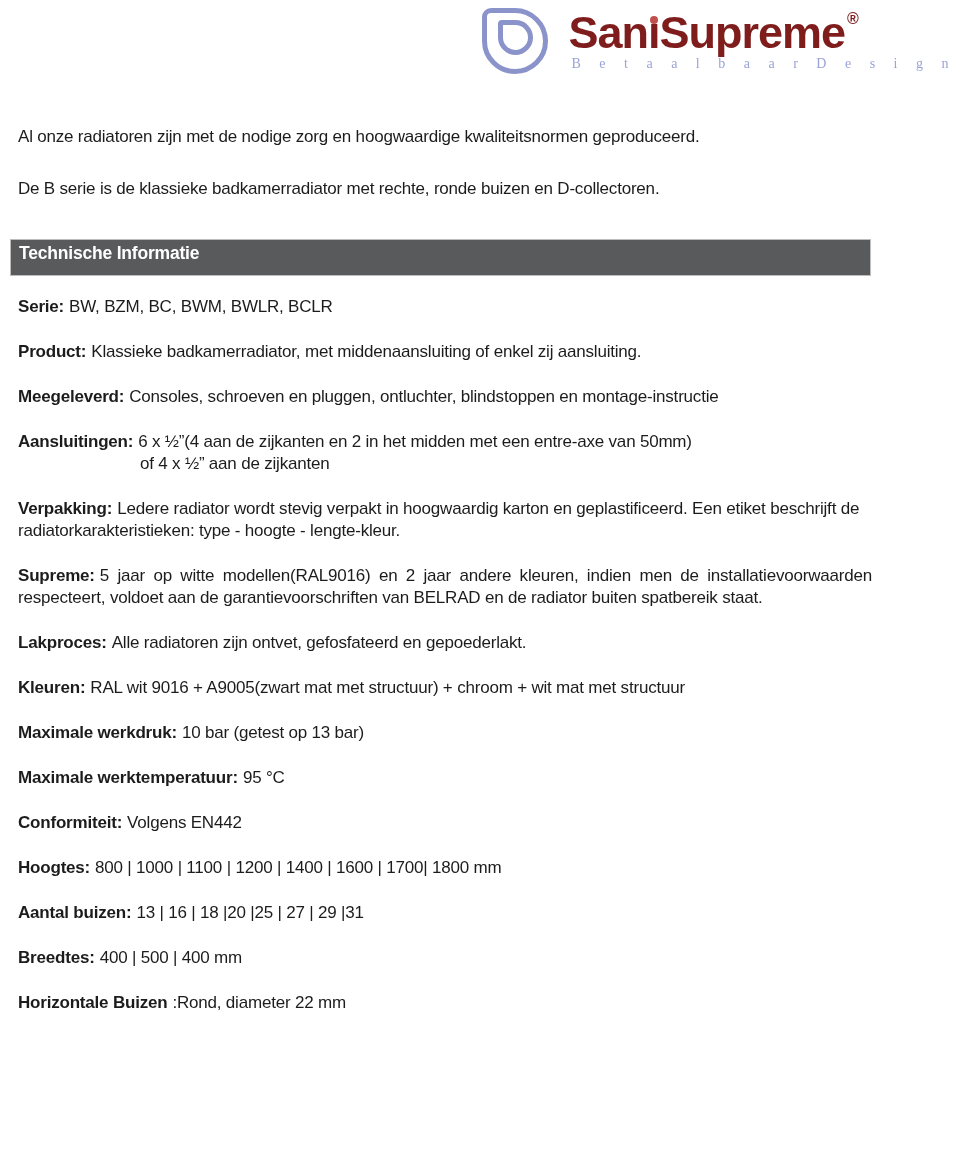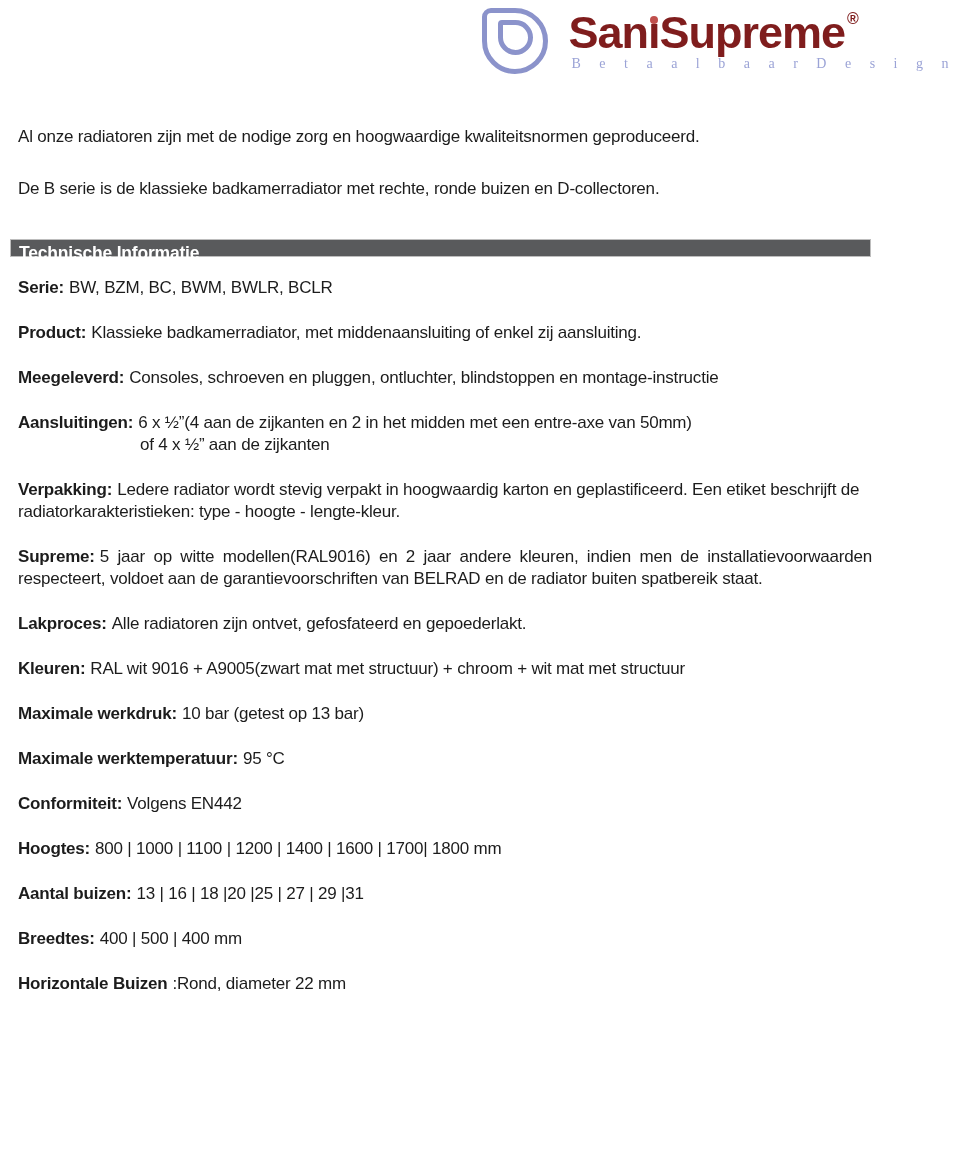--- a/index.html
+++ b/index.html
@@ -81,21 +81,21 @@
   }
   .intro-p1 { margin-top: 126px; }
   .intro-p2 { margin-top: 30px; }
 
   .section-bar {
     margin: 39px 0 20px -8px;
     width: calc(100% + 7px);
     box-sizing: border-box;
     background: #595a5c;
     border: 1px solid #bdbdbd;
-    height: 18px;
+    height: 37px;
     line-height: 27px;
     color: #ffffff;
     font-weight: 700;
     font-size: 17.5px;
     padding-left: 8px;
   }
 
   .spec { margin-bottom: 23px; }
   .spec .lbl { font-weight: 700; margin-right: 5px; }
   .spec.justify { text-align: justify; }

